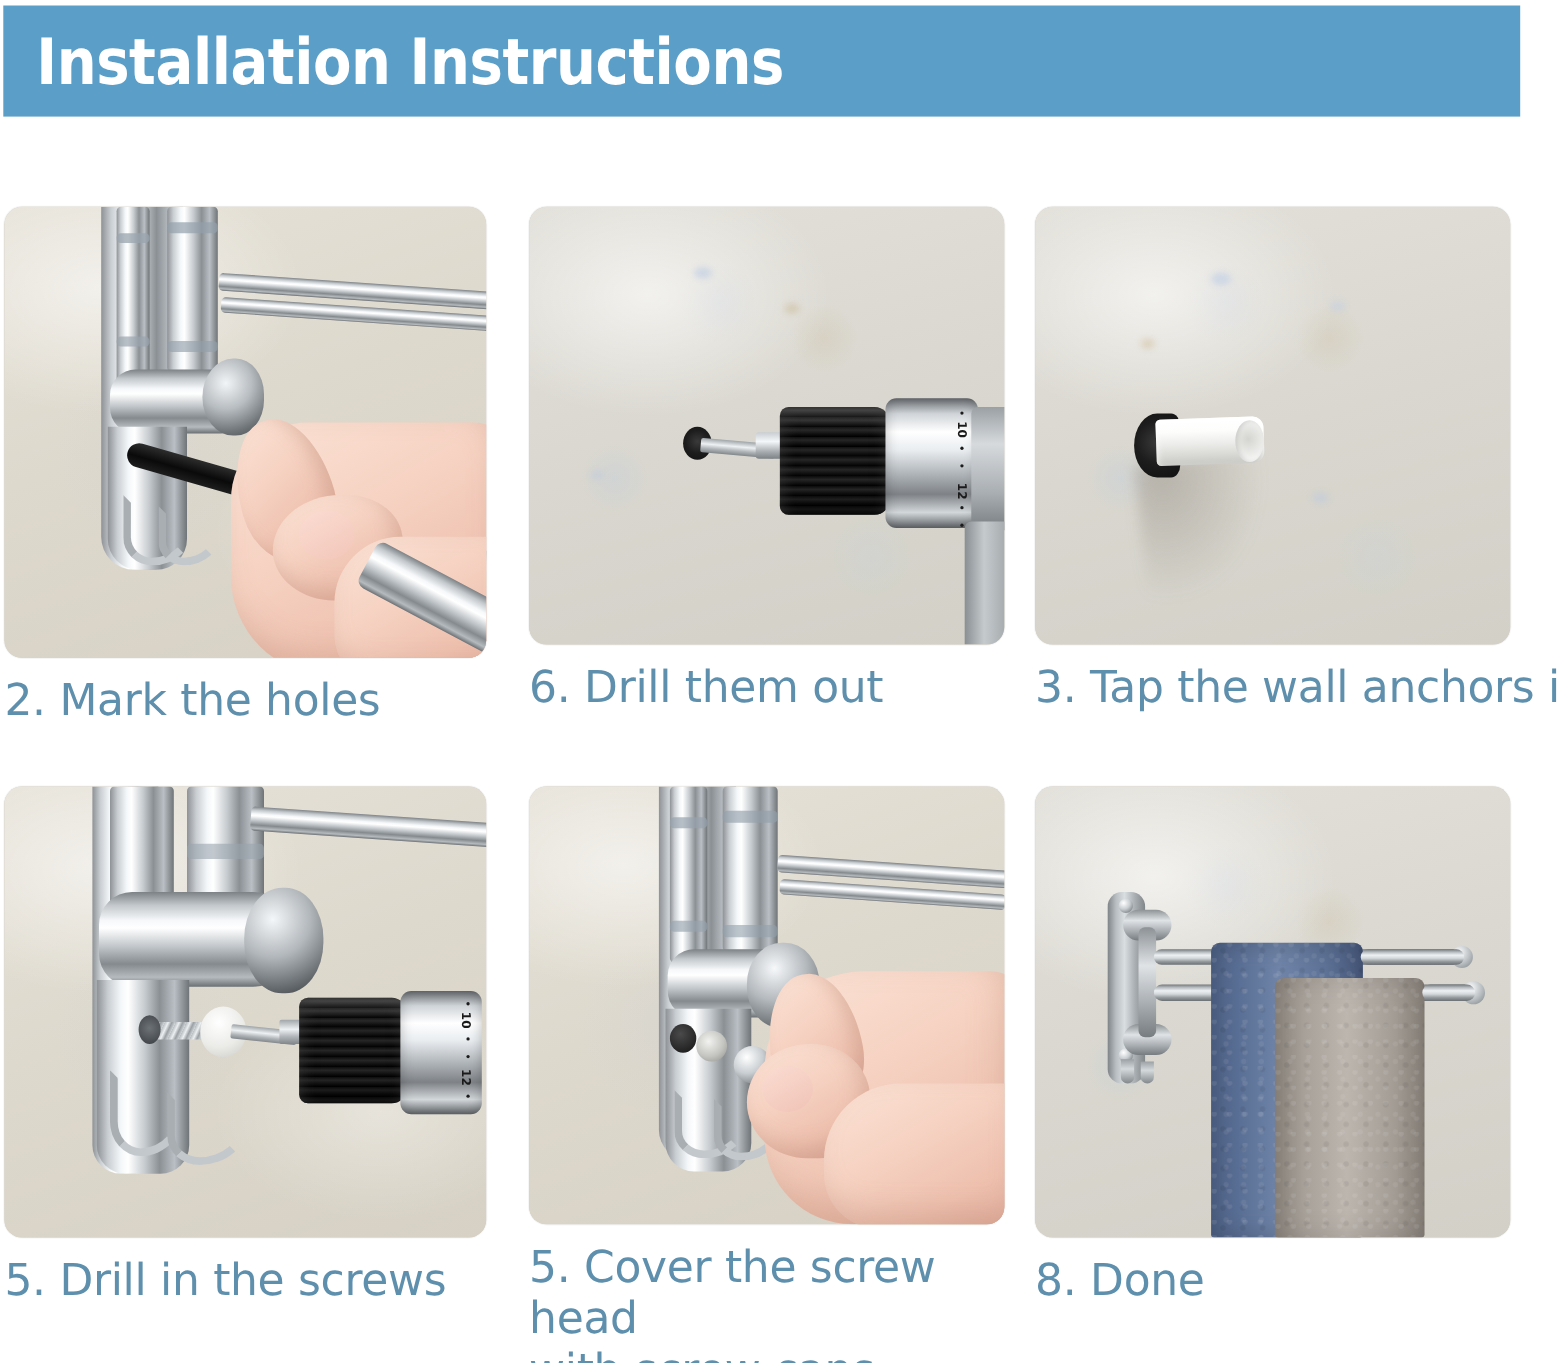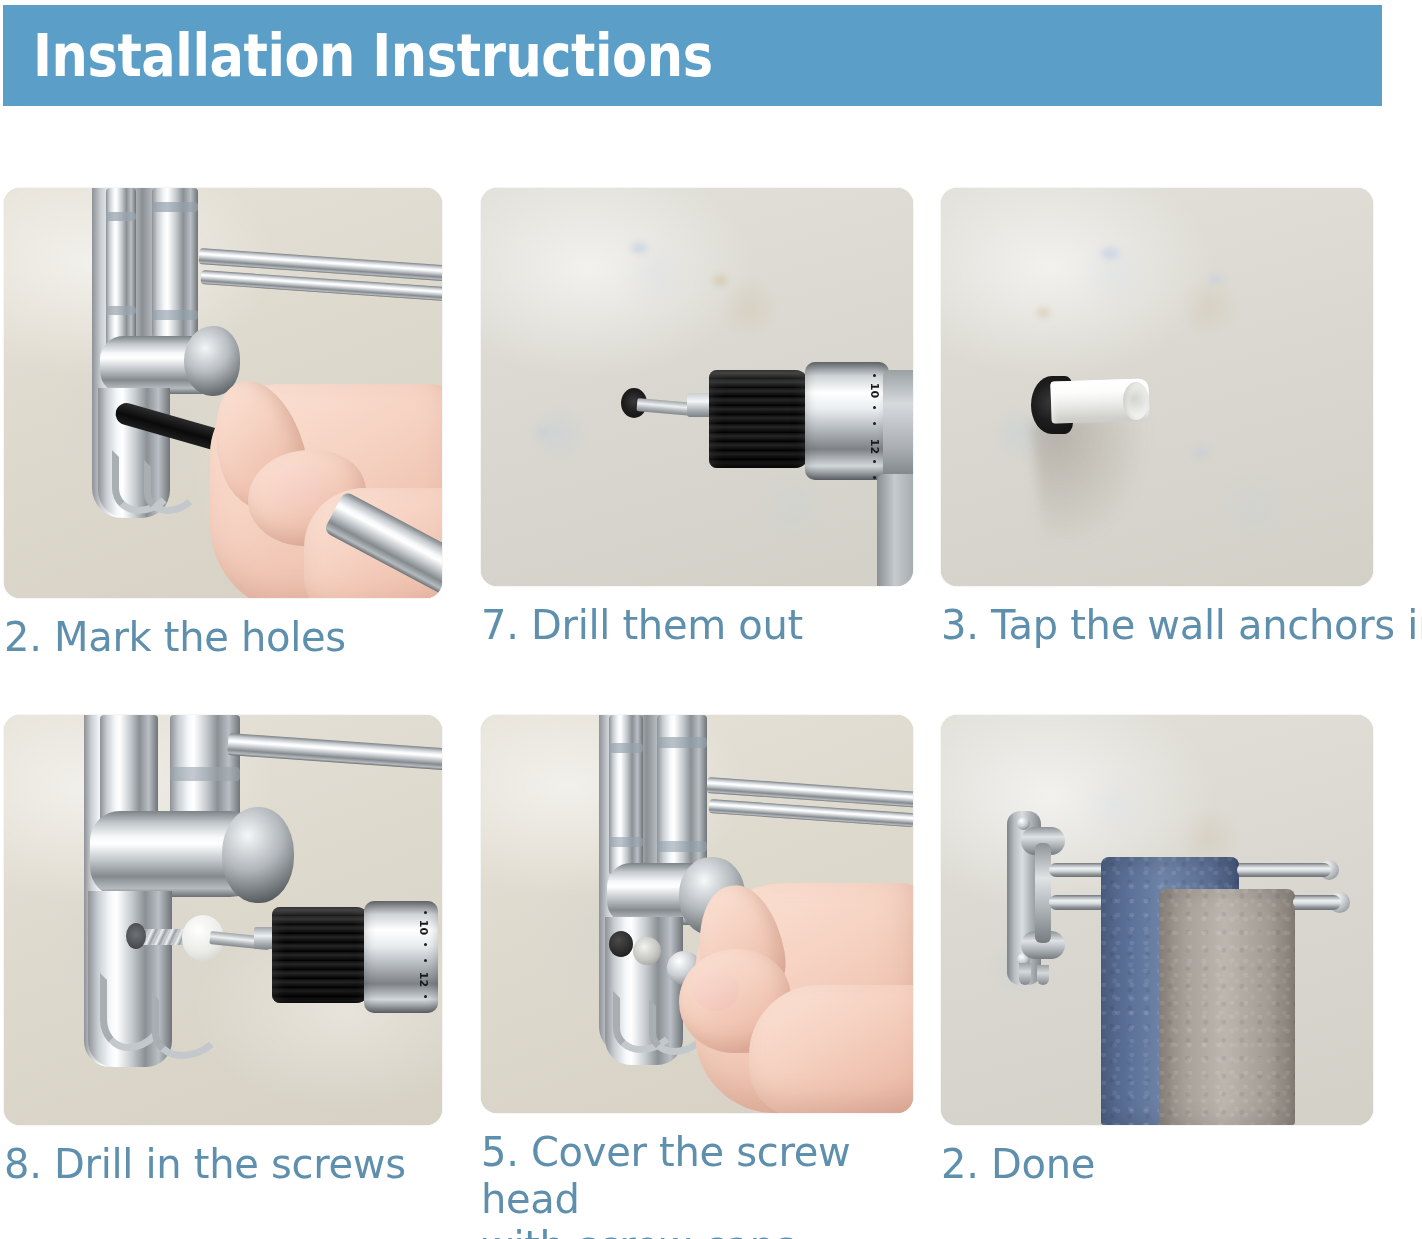--- a/index.html
+++ b/index.html
@@ -319,21 +319,21 @@
       <div class="collar-num" style="left:386px; top:252px; transform:rotate(90deg);">12</div>
       <div class="collar-dot" style="left:392px; top:186px;"></div>
       <div class="collar-dot" style="left:392px; top:218px;"></div>
       <div class="collar-dot" style="left:392px; top:234px;"></div>
       <div class="collar-dot" style="left:392px; top:272px;"></div>
       <div class="collar-dot" style="left:392px; top:288px;"></div>
       <div class="drill-body" style="left:402px; top:182px; width:40px; height:112px;"></div>
       <div class="drill-body" style="left:396px; top:286px; width:44px; height:112px; border-radius:6px 6px 0 0;
                   background:linear-gradient(to right,#8a8f93,#c5cacd 40%,#9ba0a4);"></div>
     </div>
-    <div class="caption">7. Drill them out</div>
+    <div class="caption">6. Drill them out</div>
   </div>
 
   <div class="step-cell col-3 row-1">
     <div class="photo-frame">
       <div class="wall cool"></div>
       <div class="wall-speck" style="left:160px; top:60px; width:18px; height:11px; background:rgba(180,200,230,.5);"></div>
       <div class="wall-speck" style="left:268px; top:86px; width:14px; height:9px; background:rgba(190,205,230,.45);"></div>
       <div class="wall-speck" style="left:96px; top:120px; width:13px; height:9px; background:rgba(205,185,145,.45);"></div>
       <div class="wall-speck" style="left:252px; top:260px; width:15px; height:9px; background:rgba(185,200,228,.45);"></div>
 
@@ -383,21 +383,21 @@
 
       <div class="drill-chuck" style="left:268px; top:192px; width:98px; height:96px;"></div>
       <div class="drill-collar" style="left:360px; top:186px; width:74px; height:112px;"></div>
       <div class="collar-num" style="left:412px; top:206px; transform:rotate(90deg);">10</div>
       <div class="collar-num" style="left:412px; top:258px; transform:rotate(90deg);">12</div>
       <div class="collar-dot" style="left:420px; top:196px;"></div>
       <div class="collar-dot" style="left:420px; top:228px;"></div>
       <div class="collar-dot" style="left:420px; top:244px;"></div>
       <div class="collar-dot" style="left:420px; top:280px;"></div>
     </div>
-    <div class="caption">8. Drill in the screws</div>
+    <div class="caption">5. Drill in the screws</div>
   </div>
 
   <div class="step-cell col-2 row-2">
     <div class="photo-frame">
       <div class="wall"></div>
 
       <div class="bracket-plate chrome-v" style="left:118px; top:0px; width:70px; height:340px; border-radius:0 0 28px 28px;"></div>
 
       <div class="pipe chrome-v" style="left:128px; top:0; width:34px; height:160px;"></div>
       <div class="pipe chrome-v" style="left:176px; top:0; width:50px; height:150px;"></div>
@@ -462,16 +462,16 @@
       <div class="towel towel-blue" style="left:160px; top:142px; width:138px; height:268px;">
         <div class="towel-tex"></div>
       </div>
       <div class="towel towel-gray" style="left:218px; top:174px; width:136px; height:236px;">
         <div class="towel-tex"></div>
       </div>
 
       <div class="rack-arm" style="left:296px; top:148px; width:94px; height:14px;"></div>
       <div class="rack-arm" style="left:352px; top:180px; width:48px; height:15px;"></div>
     </div>
-    <div class="caption">2. Done</div>
+    <div class="caption">8. Done</div>
   </div>
 
 </div>
 
 </body></html>

